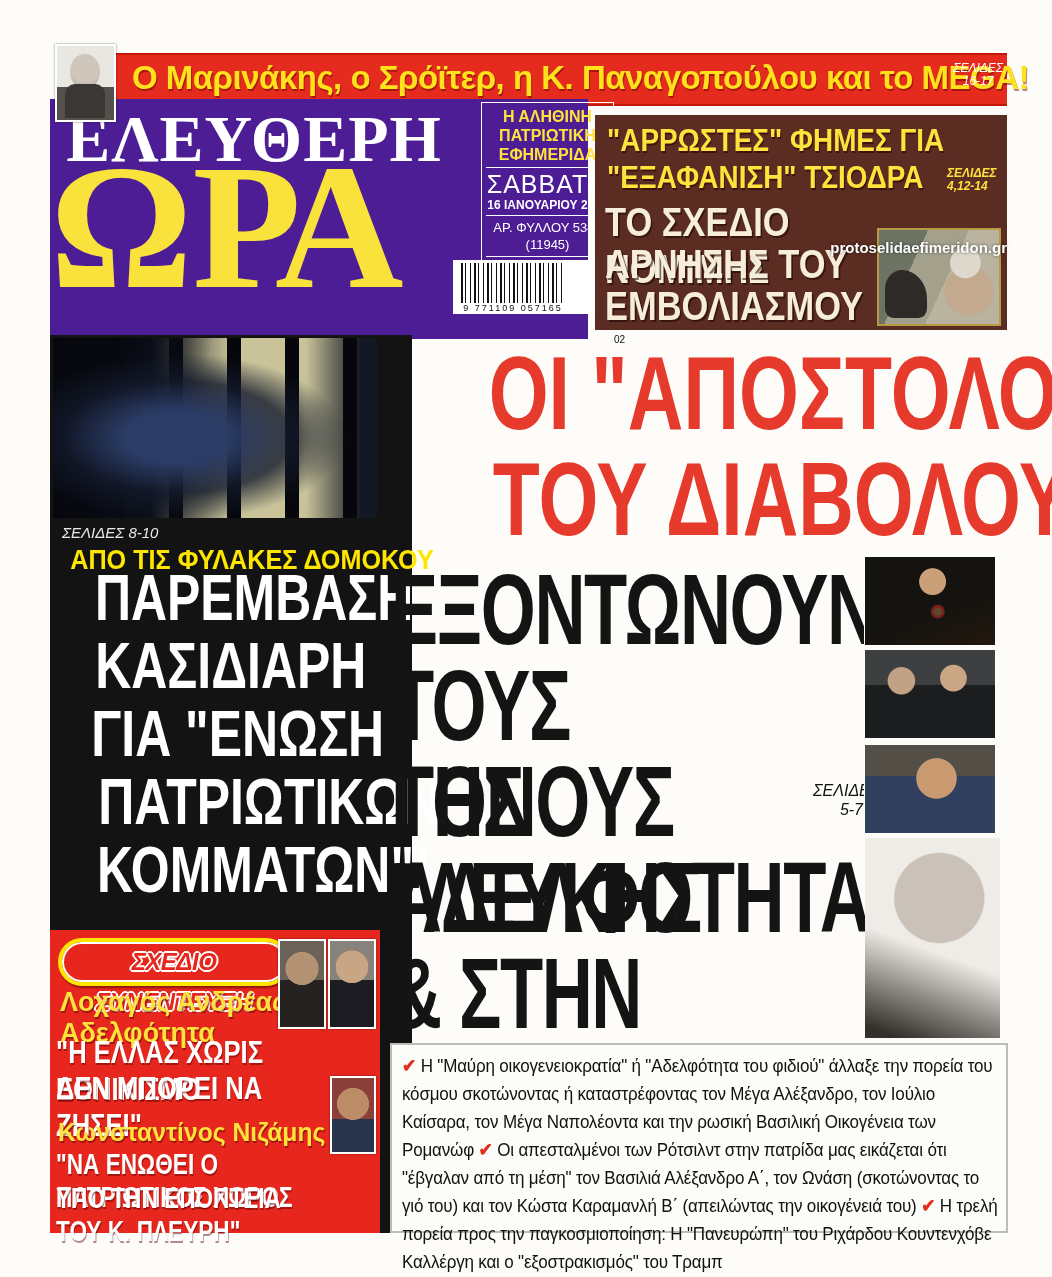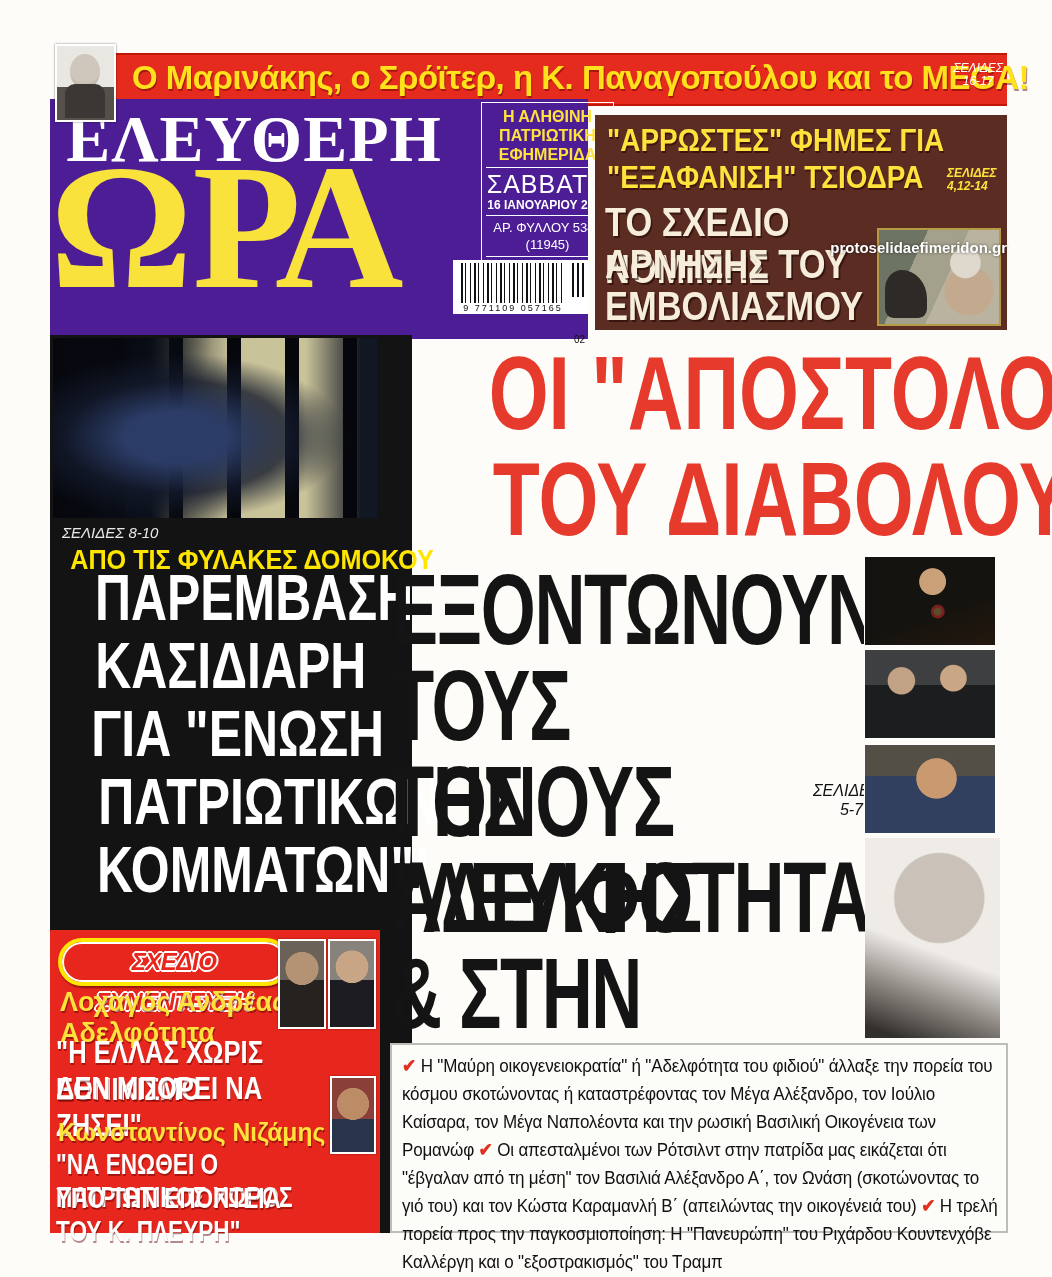--- a/index.html
+++ b/index.html
@@ -31,21 +31,21 @@
   #mast-title2{left:0;top:44px;width:408px;text-align:left;color:#f8e23b;
      font-family:"Liberation Serif",serif;font-weight:bold;font-size:178px;line-height:168px;}
   #info-panel{left:403px;top:3px;width:131px;height:158px;border:1px solid #ffffff;
      color:#fff;text-align:center;margin-left:28px;}
   .info-tag{color:#ffe23c;font-weight:bold;font-size:16px;line-height:19px;}
   .info-hr{border:0;border-top:1px solid #fff;margin:3px 4px;}
   #info-day{font-size:25px;letter-spacing:1px;line-height:27px;}
   #info-date{font-size:12px;font-weight:bold;line-height:14px;}
   #info-issue{font-size:13px;line-height:17px;}
   #info-price{font-size:16px;line-height:20px;letter-spacing:1px;}
-  #barcode-zone{left:403px;top:161px;width:135px;height:54px;background:#fff;}
+  #barcode-zone{left:403px;top:161px;width:135px;height:54px;background:#fff;padding-left:40px;}
   #barcode-bars{position:absolute;left:8px;top:3px;width:104px;height:40px;
      background:repeating-linear-gradient(90deg,#111 0 2px,#fff 2px 4px,#111 4px 5px,#fff 5px 9px,#111 9px 10px,#fff 10px 13px);}
   #barcode-num{position:absolute;left:2px;top:43px;width:116px;text-align:center;
      font-size:9px;letter-spacing:2px;color:#111;}
   #barcode-addon-bars{position:absolute;right:4px;top:3px;width:12px;height:34px;
      background:repeating-linear-gradient(90deg,#111 0 2px,#fff 2px 5px);}
   #barcode-addon{position:absolute;right:3px;top:40px;font-size:10px;color:#111;margin-top:34px;}
 
   
   #brown-box{left:595px;top:115px;width:412px;height:215px;background:#5a2c22;}

